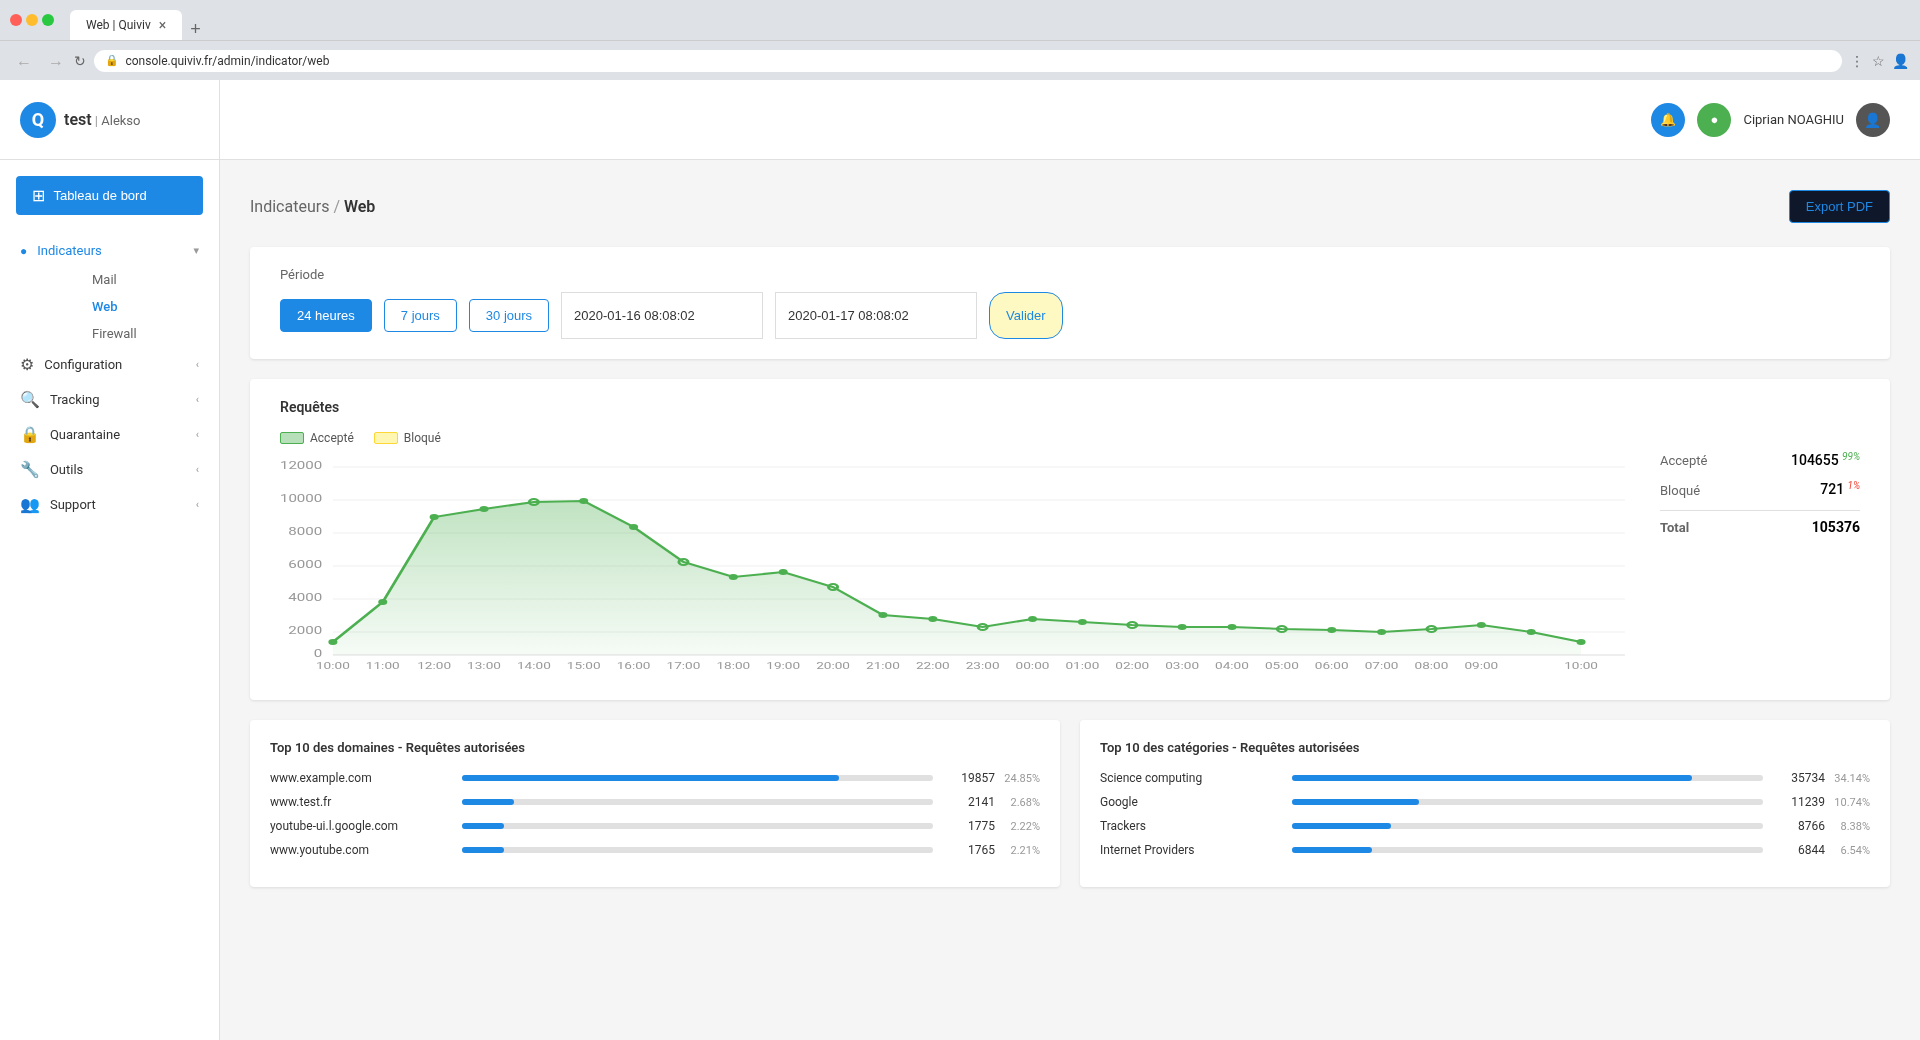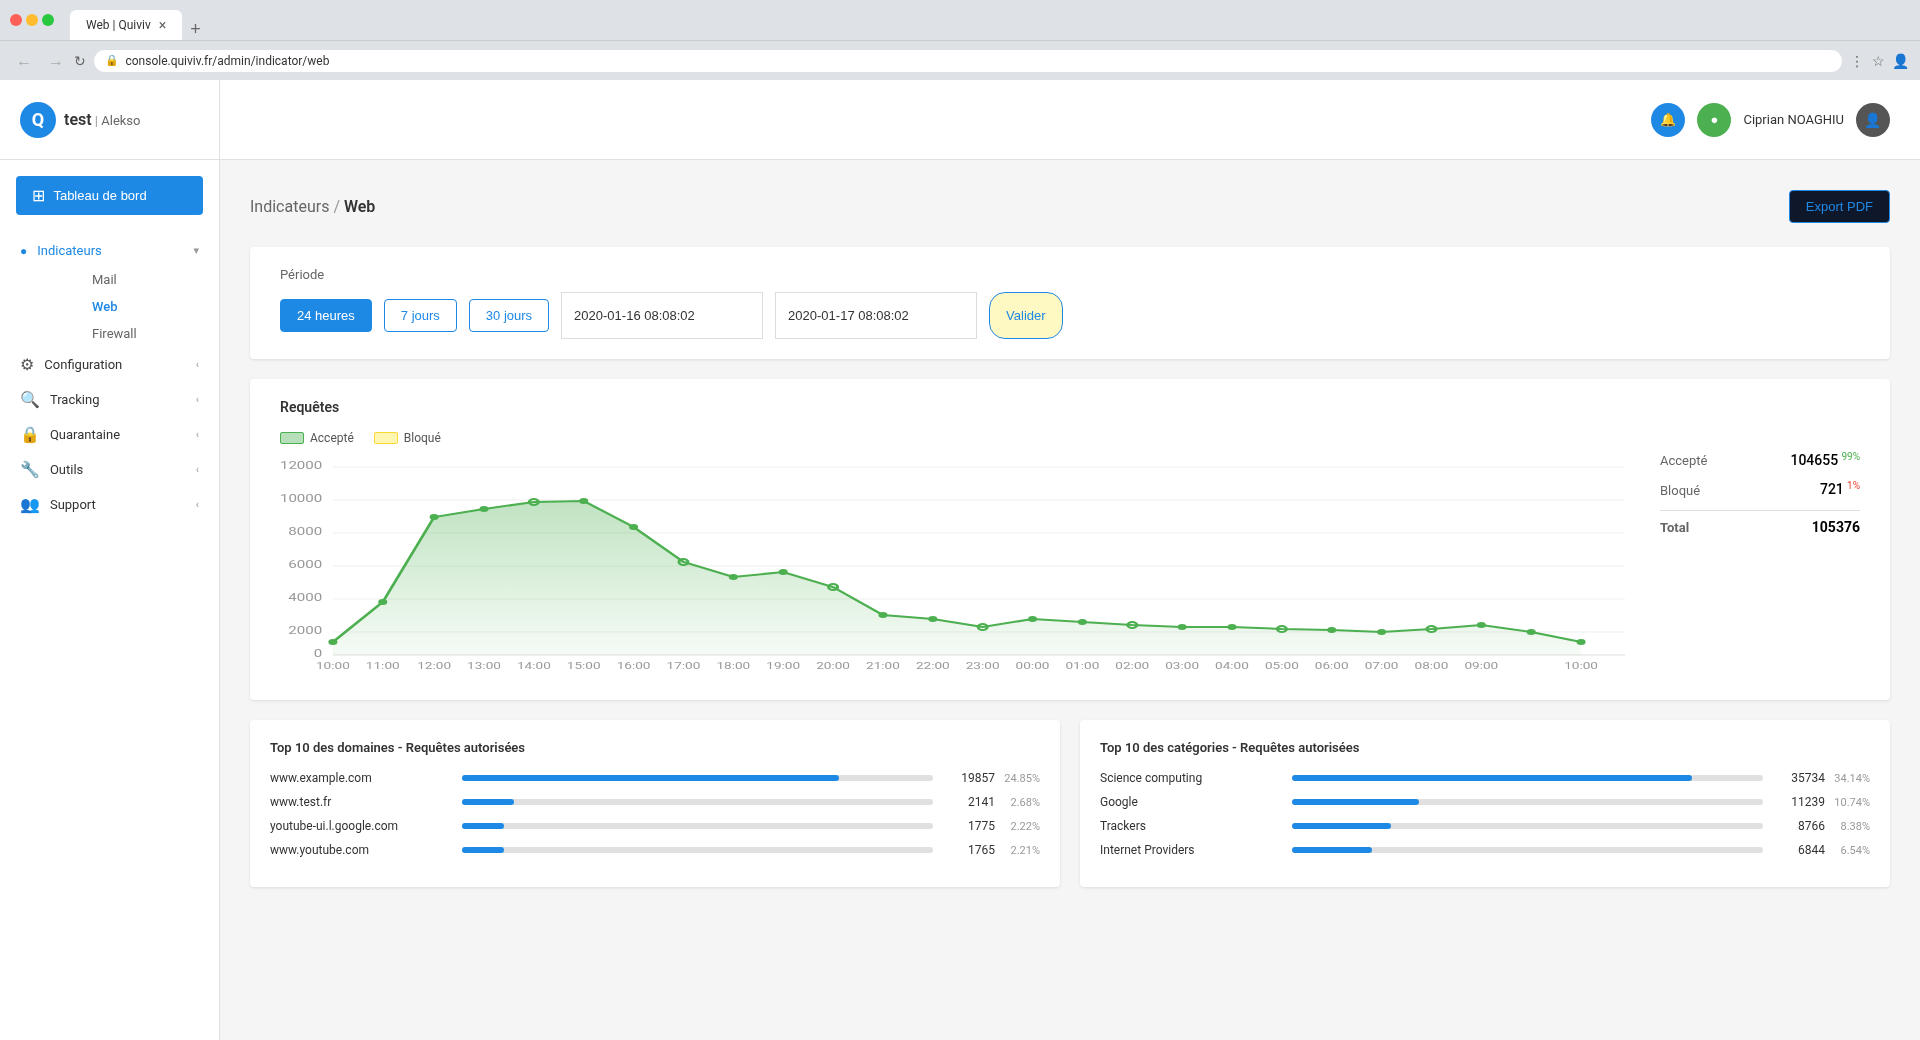--- a/index.html
+++ b/index.html
@@ -80,21 +80,21 @@
     .chart-area { flex: 1; }
     .chart-legend { display: flex; gap: 20px; margin-bottom: 12px; align-items: center; }
     .legend-item { display: flex; align-items: center; gap: 6px; font-size: 12px; color: #555; }
     .legend-color { width: 24px; height: 12px; border-radius: 2px; }
     .legend-green { background: rgba(76,175,80,0.4); border: 1px solid #4caf50; }
     .legend-yellow { background: rgba(255,235,59,0.4); border: 1px solid #fdd835; }
     .chart-stats { width: 200px; padding: 20px 0; }
     .stat-row { display: flex; justify-content: space-between; align-items: baseline; margin-bottom: 12px; }
     .stat-label { color: #666; font-size: 13px; }
     .stat-value { font-size: 14px; font-weight: 500; color: #000000; }
-    .stat-badge { font-size: 11px; color: #4caf50; }
+    .stat-badge { font-size: 11px; color: #4caf50; font-style: italic; }
     .stat-badge.red { color: #f44336; }
     .stat-total { font-weight: 700; text-align: right; }
     .divider { border: none; border-top: 1px solid #e0e0e0; margin: 8px 0; }
 
     
     .chart-svg { width: 100%; height: 220px; }
 
     
     .bottom-row { display: flex; gap: 20px; }
     .table-section { flex: 1; background: #fff; border-radius: 4px; padding: 20px; box-shadow: 0 1px 3px rgba(0,0,0,0.1); }

